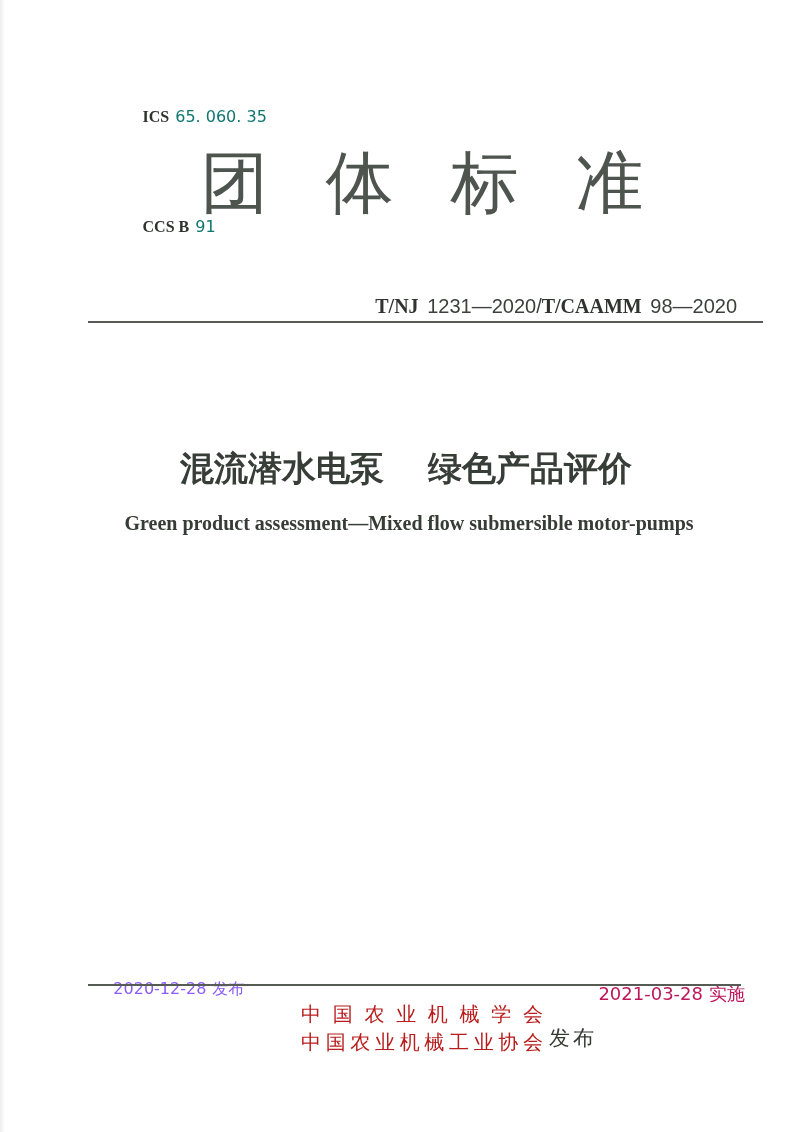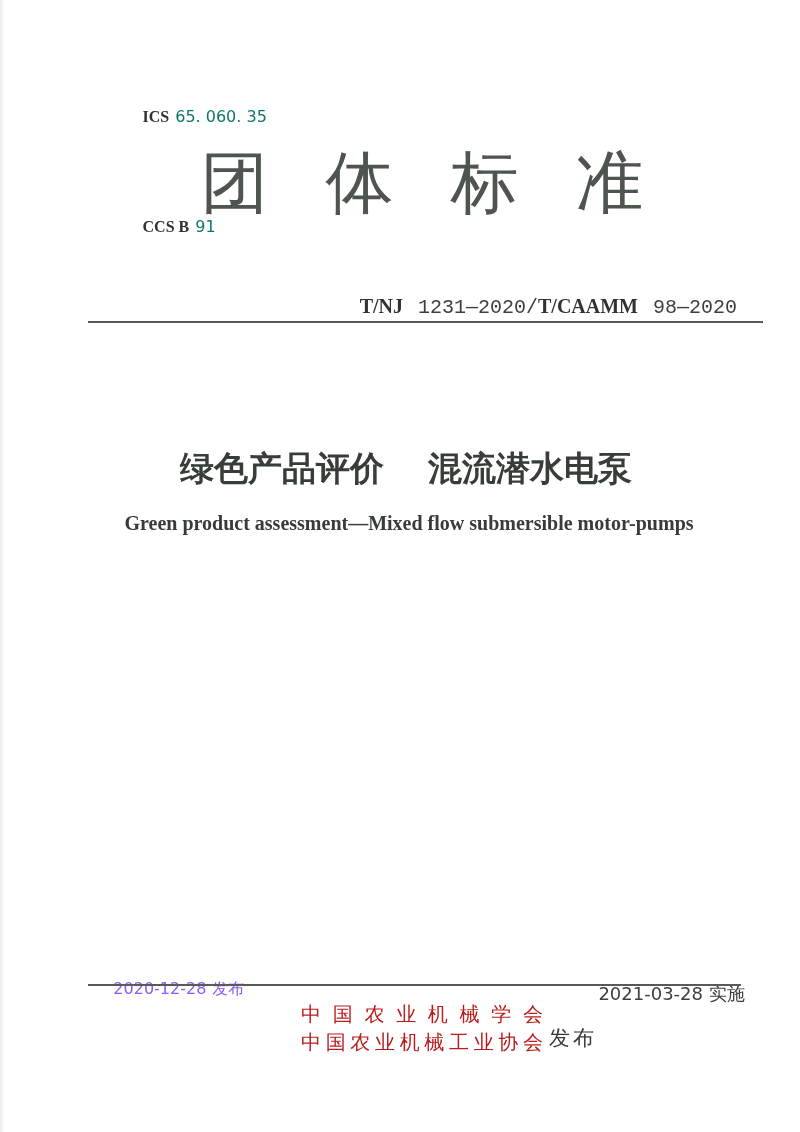--- a/index.html
+++ b/index.html
@@ -70,21 +70,21 @@
     font-size: 20px;
     white-space: pre;
   }
   .std-number .seg-org {
     font-family: "Liberation Serif", serif;
     font-weight: bold;
     color: #30342f;
     margin-right: 3px;
   }
   .std-number .seg-num {
-    font-family: Liberation Mono, monospace;
+    font-family: Liberation Sans, sans-serif;
     font-weight: 400;
     color: #3c403c;
   }
 
   .rule-top {
     position: absolute;
     left: 88px;
     top: 321px;
     width: 675px;
     height: 2px;
@@ -128,21 +128,21 @@
     top: 960px;
     font-size: 16px;
     color: #8b5cf6;
     white-space: pre;
   }
   .date-right {
     position: absolute;
     right: 55px;
     top: 961px;
     font-size: 18px;
-    color: #404040;
+    color: #be185d;
     white-space: pre;
     text-align: center;
   }
   .date-label { margin-left: 6px; font-weight: 500; }
 
   .rule-bottom {
     position: absolute;
     left: 88px;
     top: 984px;
     width: 653px;
@@ -193,22 +193,22 @@
 
   <h1 class="doc-type-title">团体标准</h1>
 
   <div class="std-number">
     <span class="seg-org">T/NJ</span><span class="seg-num"> 1231—2020/</span><span class="seg-org">T/CAAMM</span><span class="seg-num"> 98—2020</span>
   </div>
 
   <div class="rule-top"></div>
 
   <div class="cn-title">
+    <span>混流潜水电泵</span>
     <span>绿色产品评价</span>
-    <span>混流潜水电泵</span>
   </div>
 
   <p class="en-title">Green product assessment—Mixed flow submersible motor-pumps</p>
 
   <div class="date-left">
     <span>2020-12-28</span><span class="date-label">发布</span>
   </div>
 
   <div class="date-right">
     <span>2021-03-28</span><span class="date-label">实施</span>

